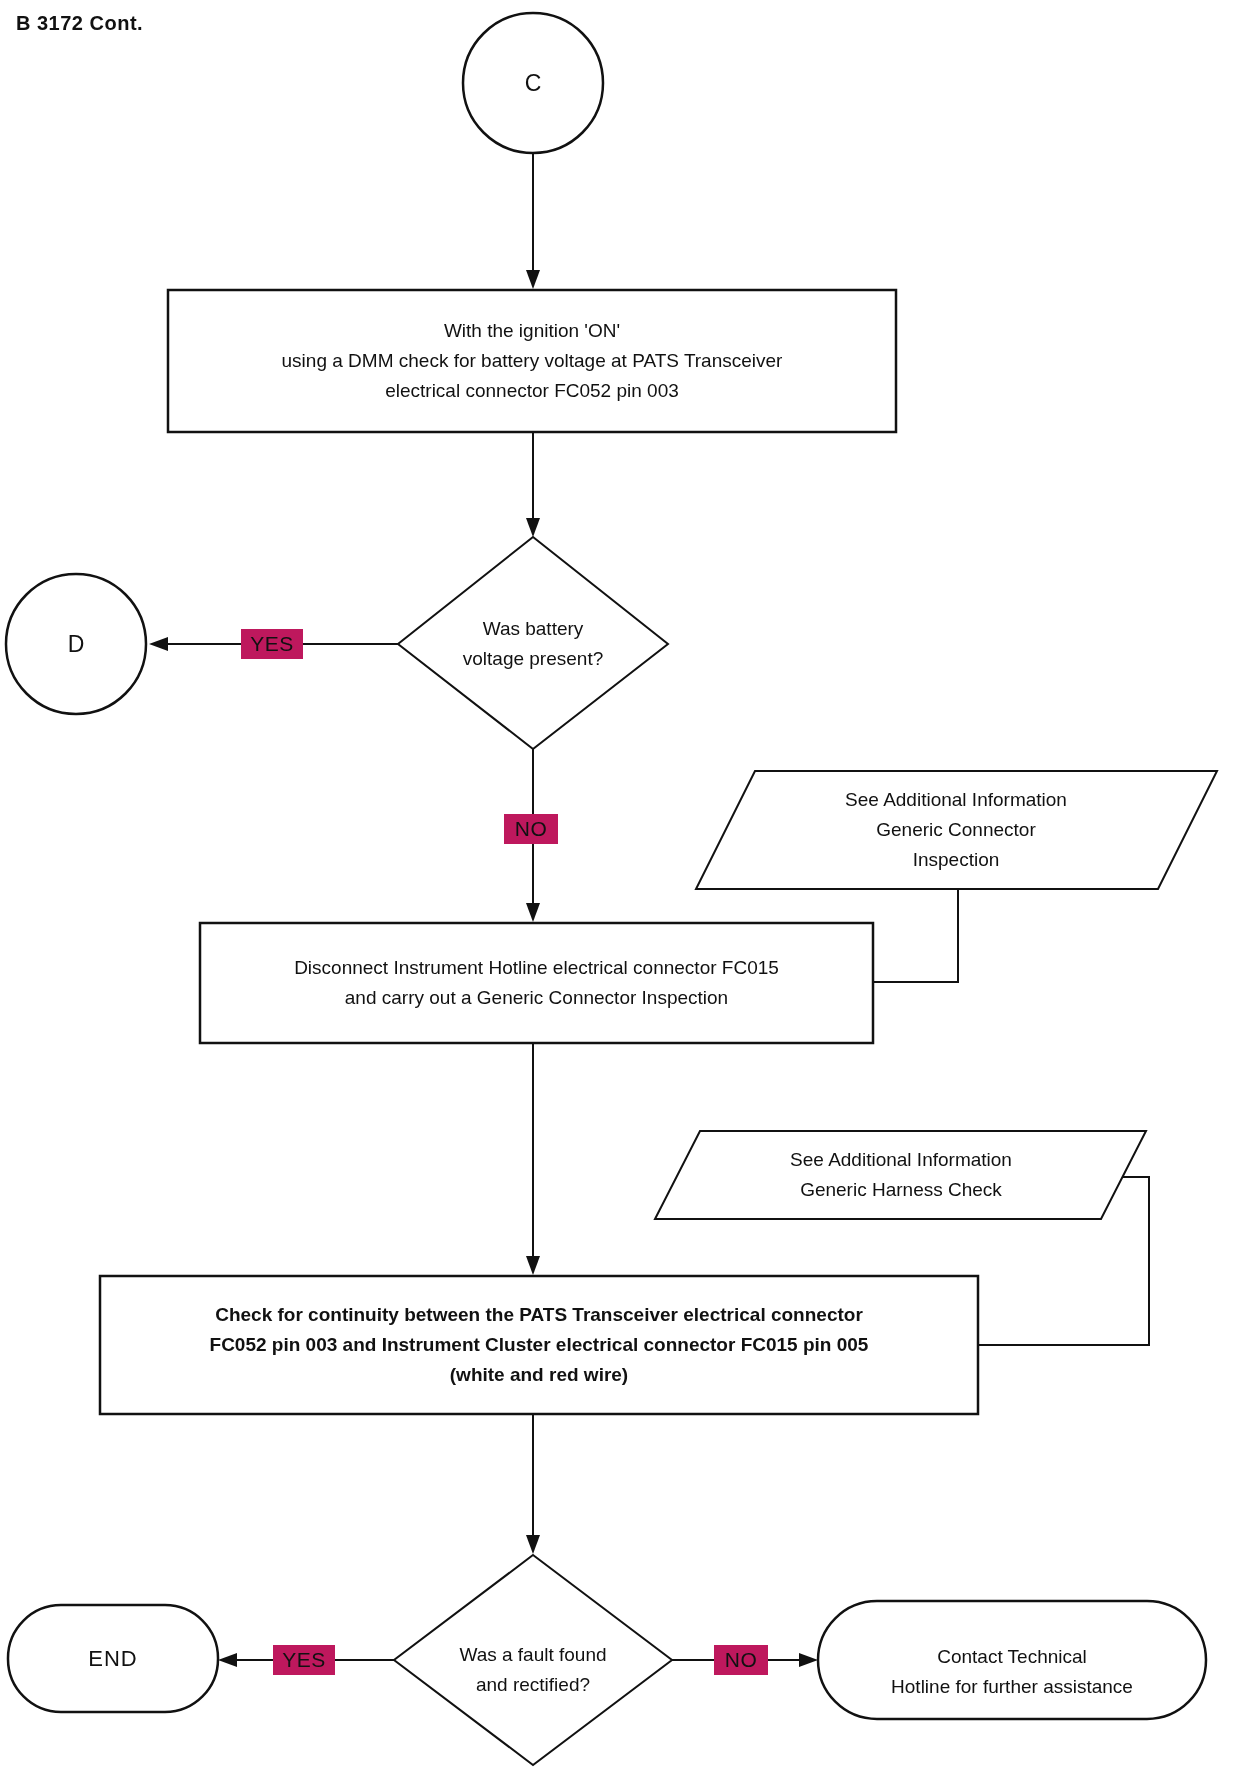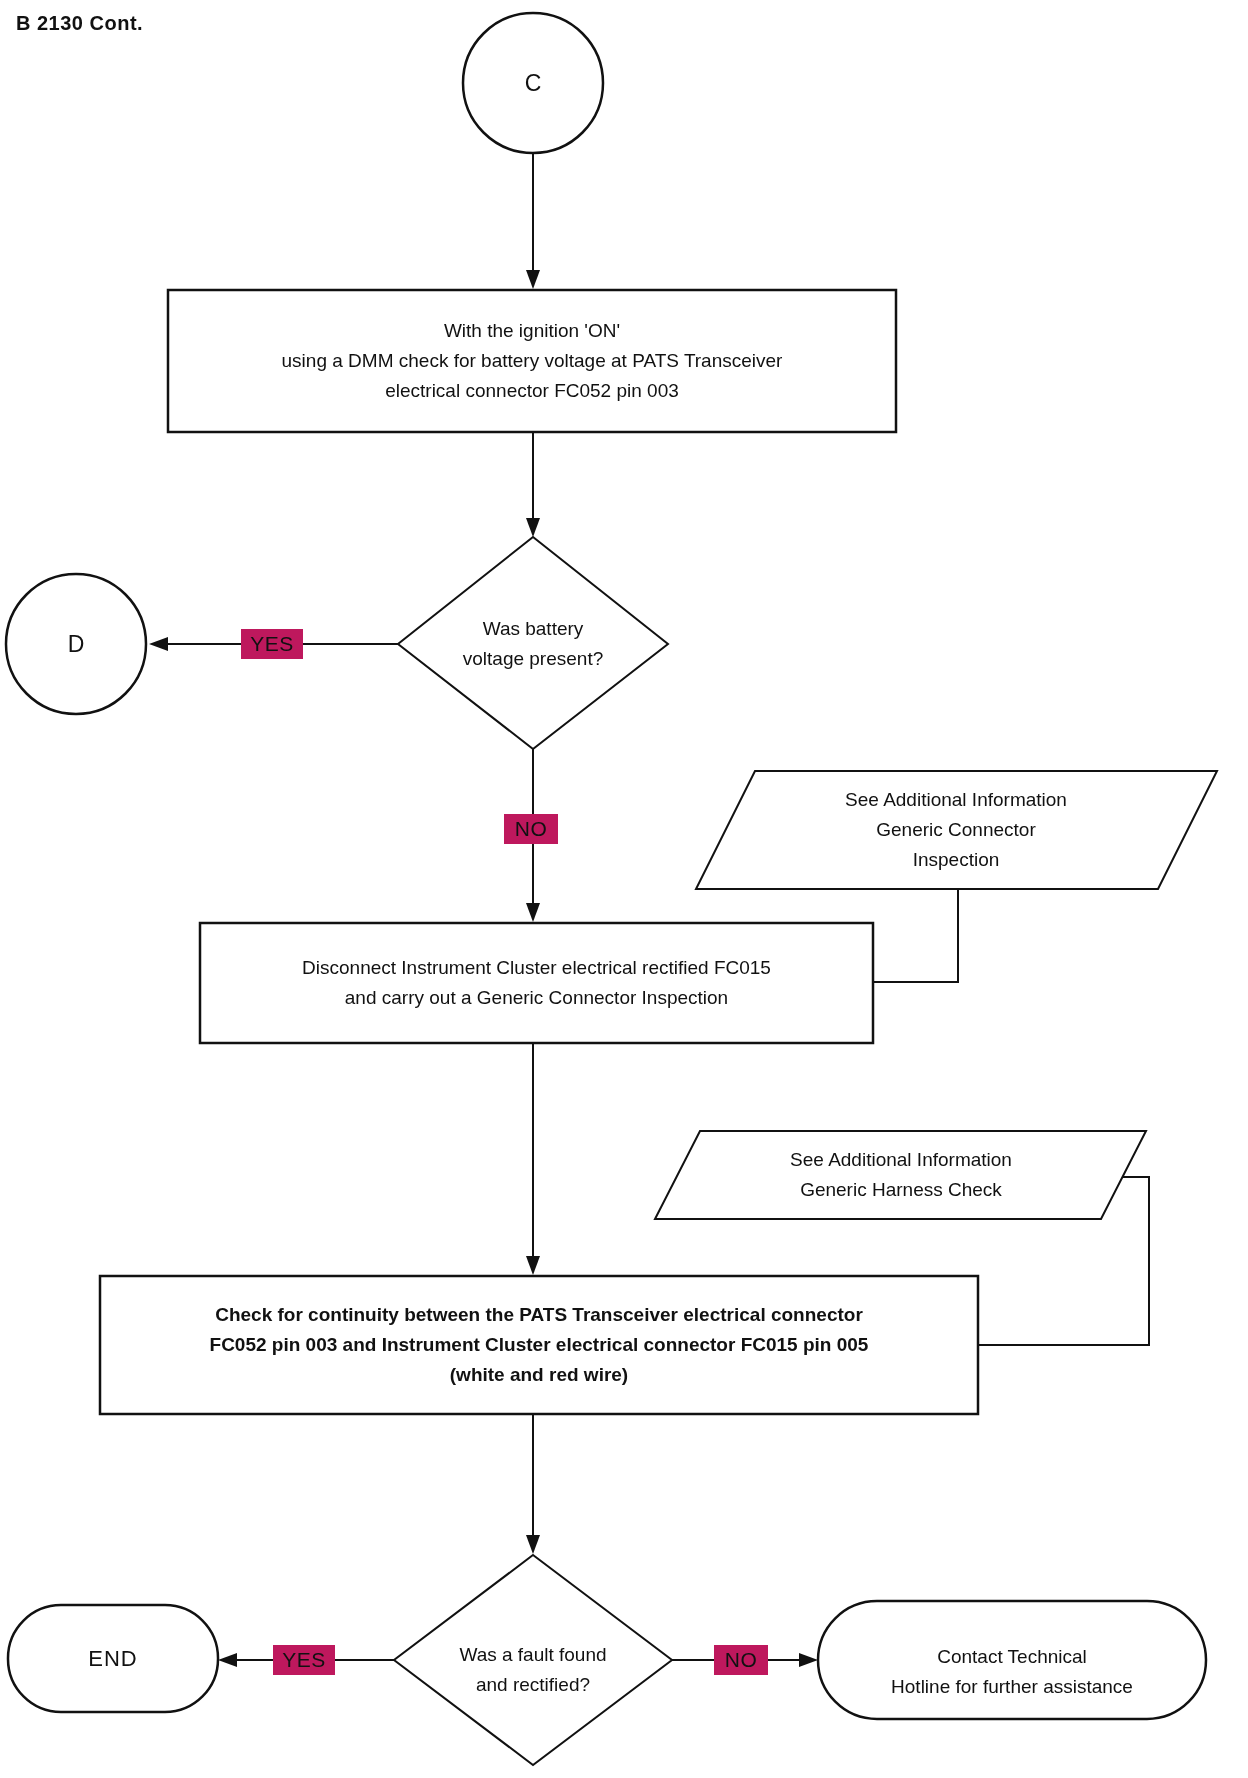--- a/index.html
+++ b/index.html
@@ -94,42 +94,42 @@
     <polygon class="head" points="533,289 526,270 540,270"></polygon>
     <polygon class="head" points="533,537 526,518 540,518"></polygon>
     <polygon class="head" points="149,644 168,637 168,651"></polygon>
     <polygon class="head" points="533,922 526,903 540,903"></polygon>
     <polygon class="head" points="533,1275 526,1256 540,1256"></polygon>
     <polygon class="head" points="533,1554 526,1535 540,1535"></polygon>
     <polygon class="head" points="218,1660 237,1653 237,1667"></polygon>
     <polygon class="head" points="818,1660 799,1653 799,1667"></polygon>
   </svg>
 
-  <div class="title">B 2130 Cont.</div>
+  <div class="title">B 3172 Cont.</div>
 
   <div class="txt t-c conn-label">C</div>
 
   <div class="txt t-step1">With the ignition 'ON'
 using a DMM check for battery voltage at PATS Transceiver
 electrical connector FC052 pin 003</div>
 
   <div class="txt t-dec1">Was battery
 voltage present?</div>
 
   <div class="txt t-d conn-label">D</div>
 
   <div class="txt t-yes1 edge-label">YES</div>
 
   <div class="txt t-no1 edge-label">NO</div>
 
   <div class="txt t-ref1">See Additional Information
 Generic Connector
 Inspection</div>
 
-  <div class="txt t-step2">Disconnect Instrument Cluster electrical rectified FC015
+  <div class="txt t-step2">Disconnect Instrument Hotline electrical connector FC015
 and carry out a Generic Connector Inspection</div>
 
   <div class="txt t-ref2">See Additional Information
 Generic Harness Check</div>
 
   <div class="txt t-step3">Check for continuity between the PATS Transceiver electrical connector
 FC052 pin 003 and Instrument Cluster electrical connector FC015 pin 005
 (white and red wire)</div>
 
   <div class="txt t-end end-label">END</div>

